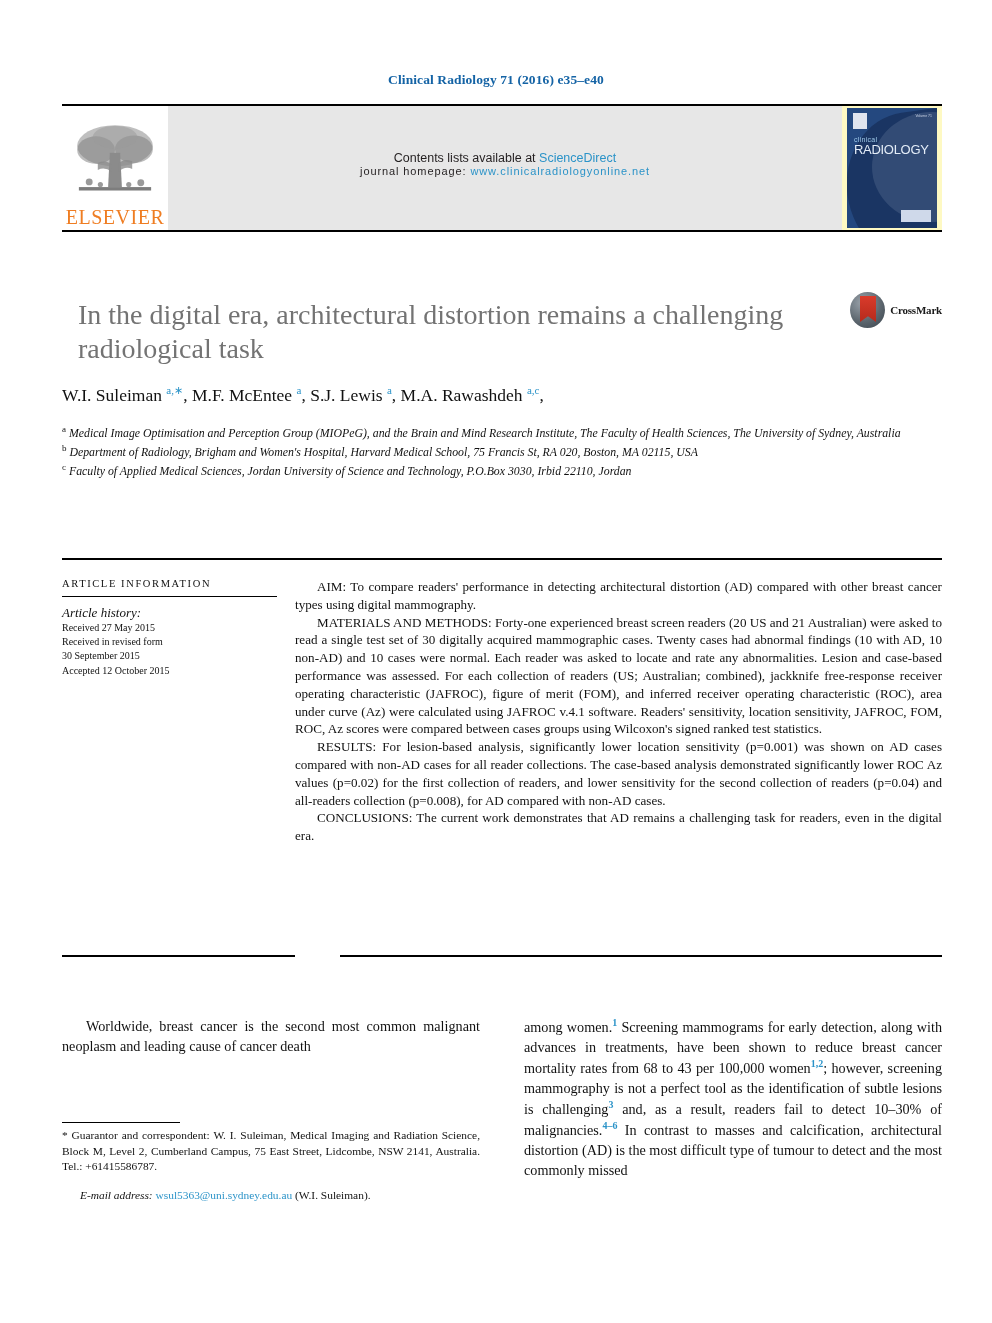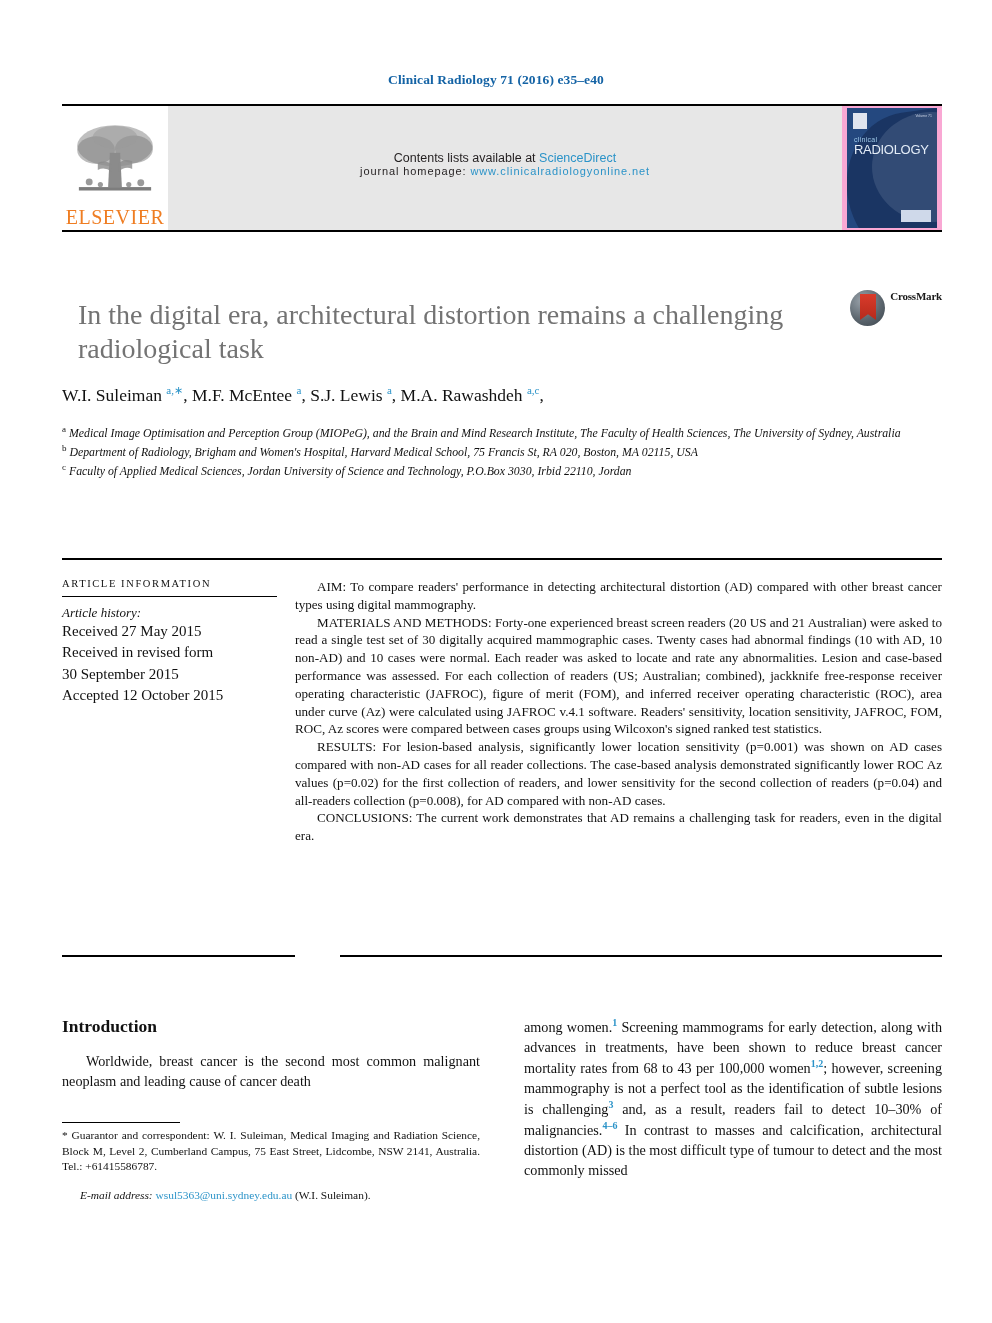--- a/index.html
+++ b/index.html
@@ -105,21 +105,21 @@
     letter-spacing: 0.9px;
     color: #231f20;
   }
   .homepage-line .url {
     color: #2b93c8;
     letter-spacing: 0.9px;
   }
   .cover-block {
     width: 100px;
     flex: 0 0 100px;
-    background: #f9a8d4;
+    background: #fef9c3;
     display: flex;
     align-items: center;
     justify-content: center;
   }
   .cover {
     width: 90px;
     height: 120px;
     background: #24487f;
     position: relative;
     overflow: hidden;
@@ -196,20 +196,21 @@
     margin: 16px;
     width: 780px;
   }
   .crossmark {
     position: absolute;
     right: 0px;
     top: 8px;
     width: 92px;
     height: 40px;
     display: flex;
+    align-items: center;
     gap: 5px;
   }
   .crossmark .cm-badge {
     width: 36px; height: 36px;
     border-radius: 50%;
     background: radial-gradient(circle at 35% 30%, #9aa3ab 0%, #5d676f 55%, #39424a 100%);
     position: relative;
   }
   .crossmark .cm-badge::after {
     content: "";
@@ -292,21 +293,21 @@
     width: 215px;
   }
   .ai-subhead {
     font-family: "Liberation Serif", serif;
     font-style: italic;
     font-size: 13px;
     color: #111;
   }
   .ai-line {
     font-family: "Liberation Serif", serif;
-    font-size: 15px;
+    font-size: 10px;
     line-height: 1.42;
     color: #111;
   }
   .abstract-text {
     flex: 1 1 auto;
     font-family: "Liberation Serif", serif;
     font-size: 13.1px;
     line-height: 1.36;
     text-align: justify;
     color: #111;
@@ -516,21 +517,20 @@
       <p><span>RESULTS:</span><span> For lesion-based analysis, significantly lower location sensitivity (p=0.001) was shown on AD cases compared with non-AD cases for all reader collections. The case-based analysis demonstrated significantly lower ROC Az values (p=0.02) for the first collection of readers, and lower sensitivity for the second collection of readers (p=0.04) and all-readers collection (p=0.008), for AD compared with non-AD cases.</span></p>
       <p><span>CONCLUSIONS:</span><span> The current work demonstrates that AD remains a challenging task for readers, even in the digital era.</span></p>
     </div>
   </div>
 
   <div class="rule-left-bottom"></div>
   <div class="rule-right-bottom"></div>
 
   <div class="body-cols">
     <div class="col">
-      <h2 class="section-heading">Introduction</h2>
       <p class="body-par">Worldwide, breast cancer is the second most common malignant neoplasm and leading cause of cancer death</p>
     </div>
     <div class="col">
       <p class="body-par noindent">
         <span>among women.</span><sup>1</sup><span> Screening mammograms for early detection, along with advances in treatments, have been shown to reduce breast cancer mortality rates from 68 to 43 per 100,000 women</span><sup>1,2</sup><span>; however, screening mammography is not a perfect tool as the identification of subtle lesions is challenging</span><sup>3</sup><span> and, as a result, readers fail to detect 10–30% of malignancies.</span><sup>4–6</sup><span> In contrast to masses and calcification, architectural distortion (AD) is the most difficult type of tumour to detect and the most commonly missed</span>
       </p>
     </div>
   </div>
 
   <div class="footnote">

